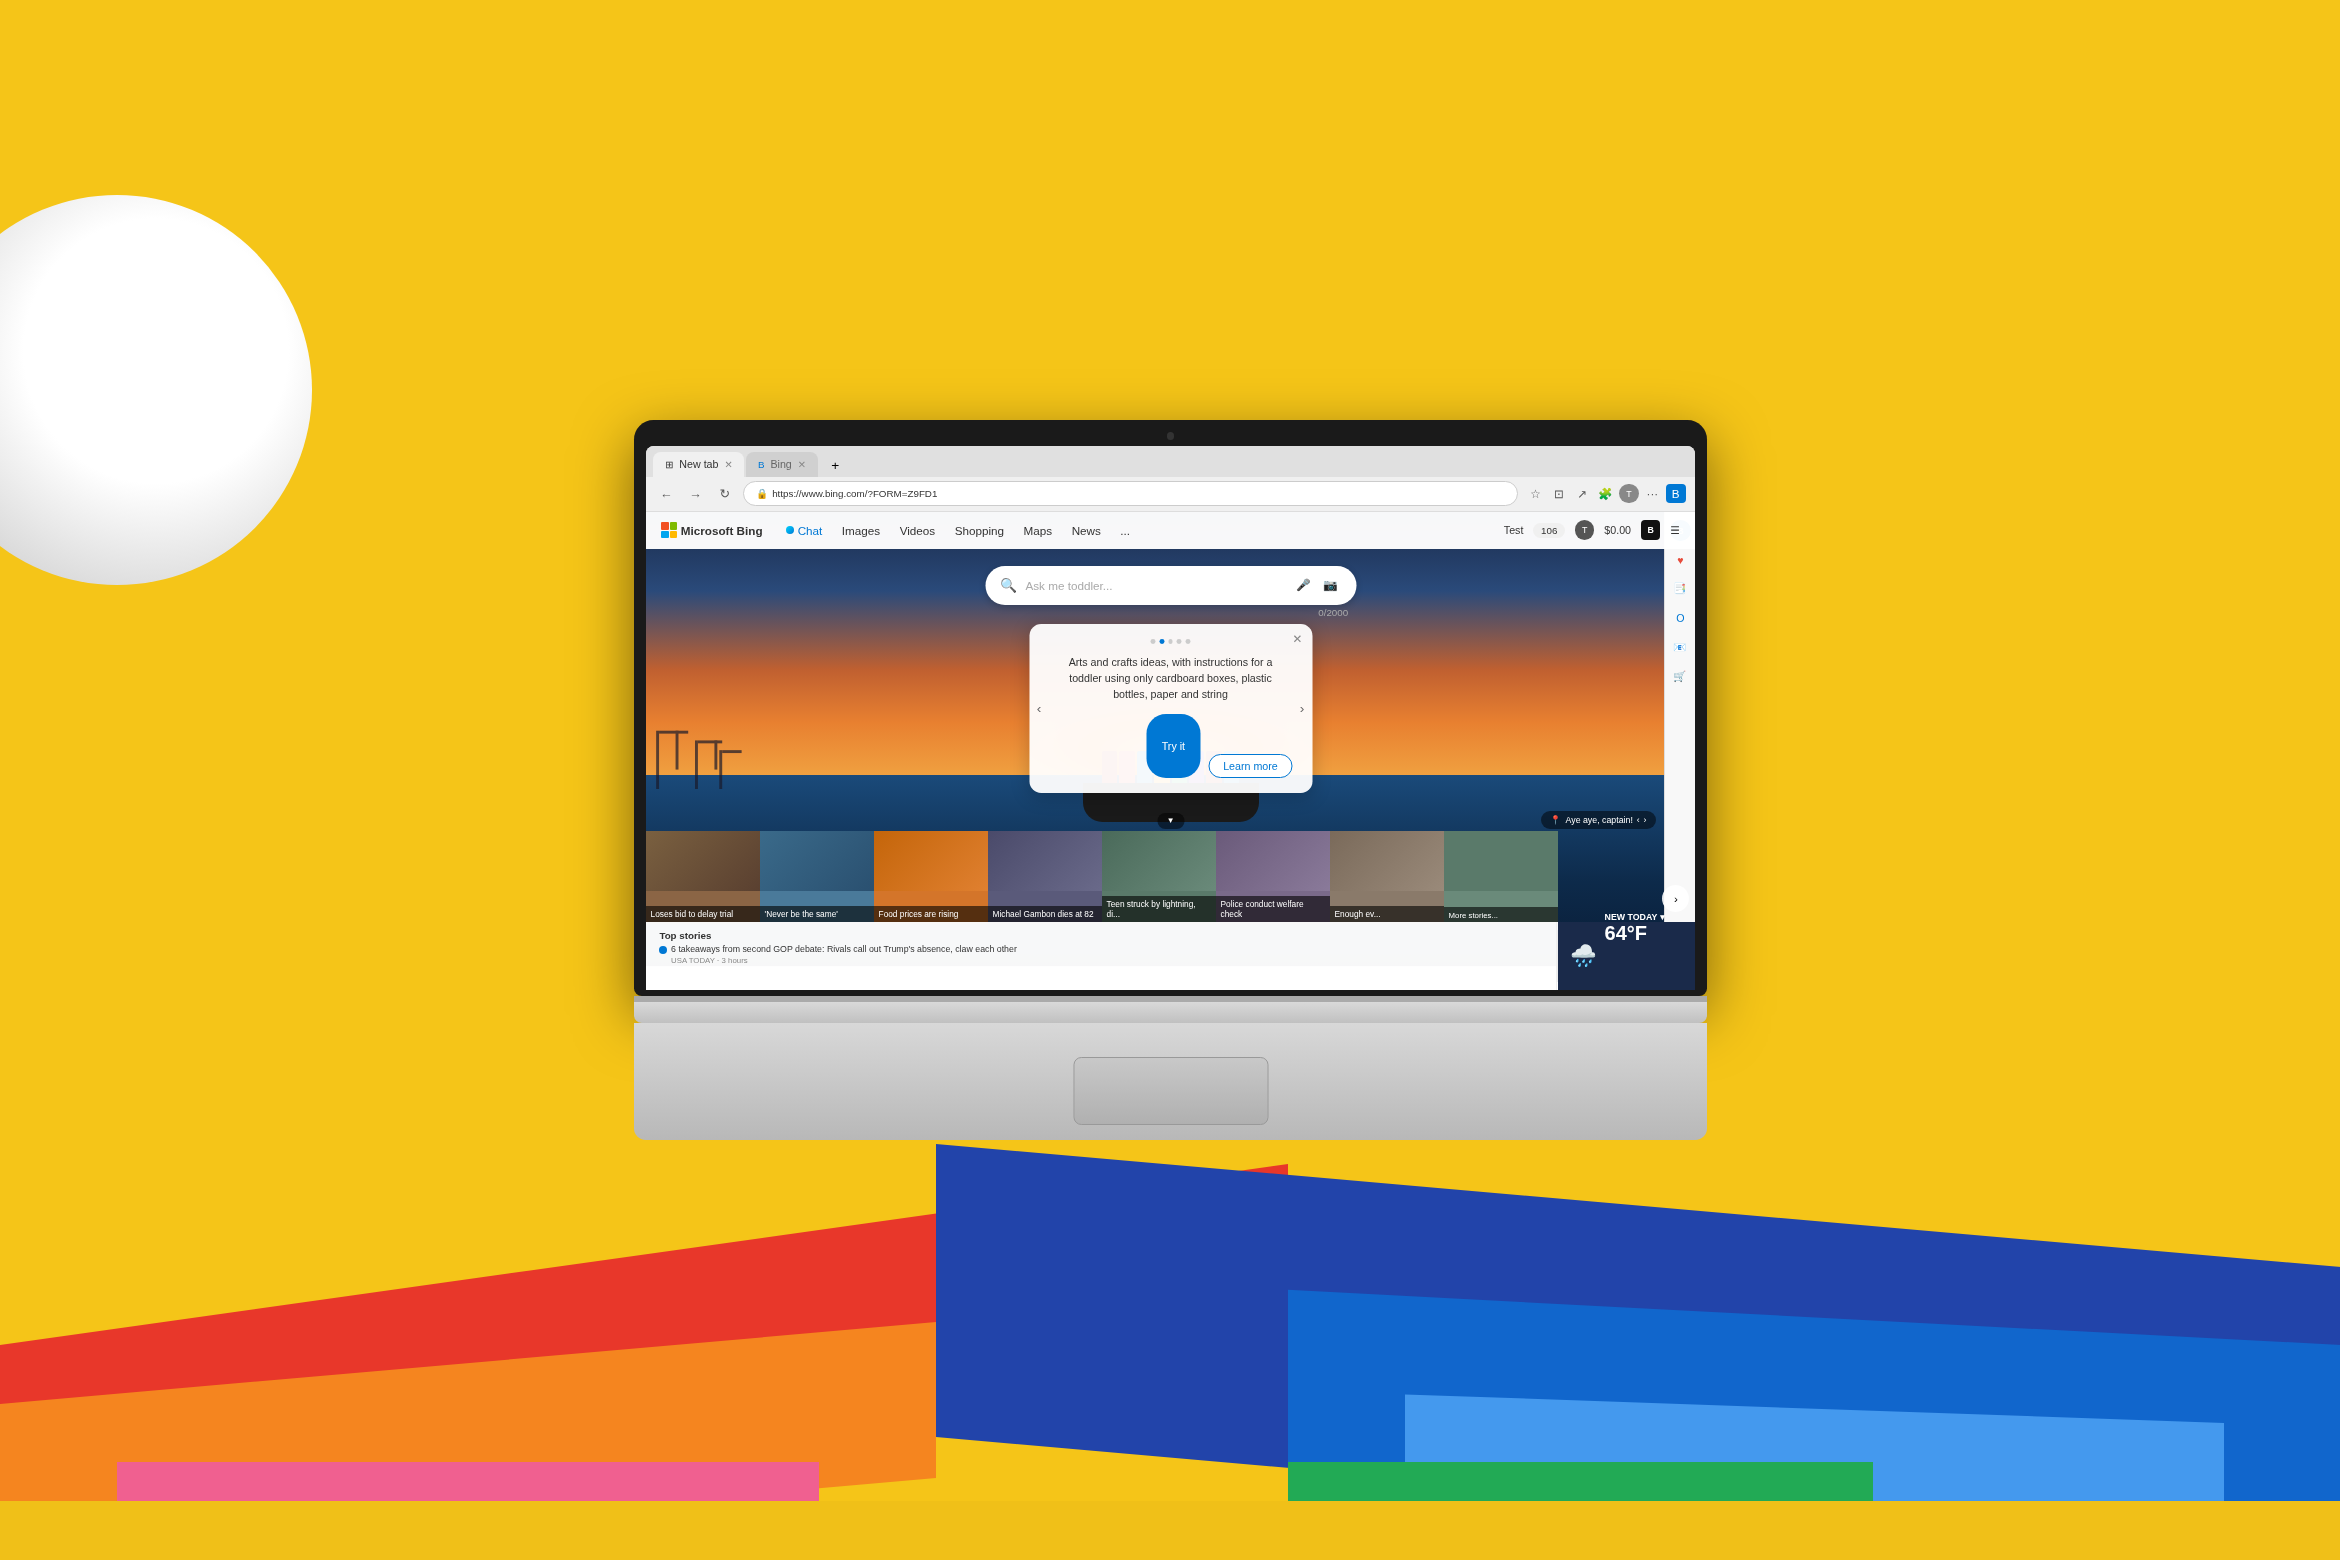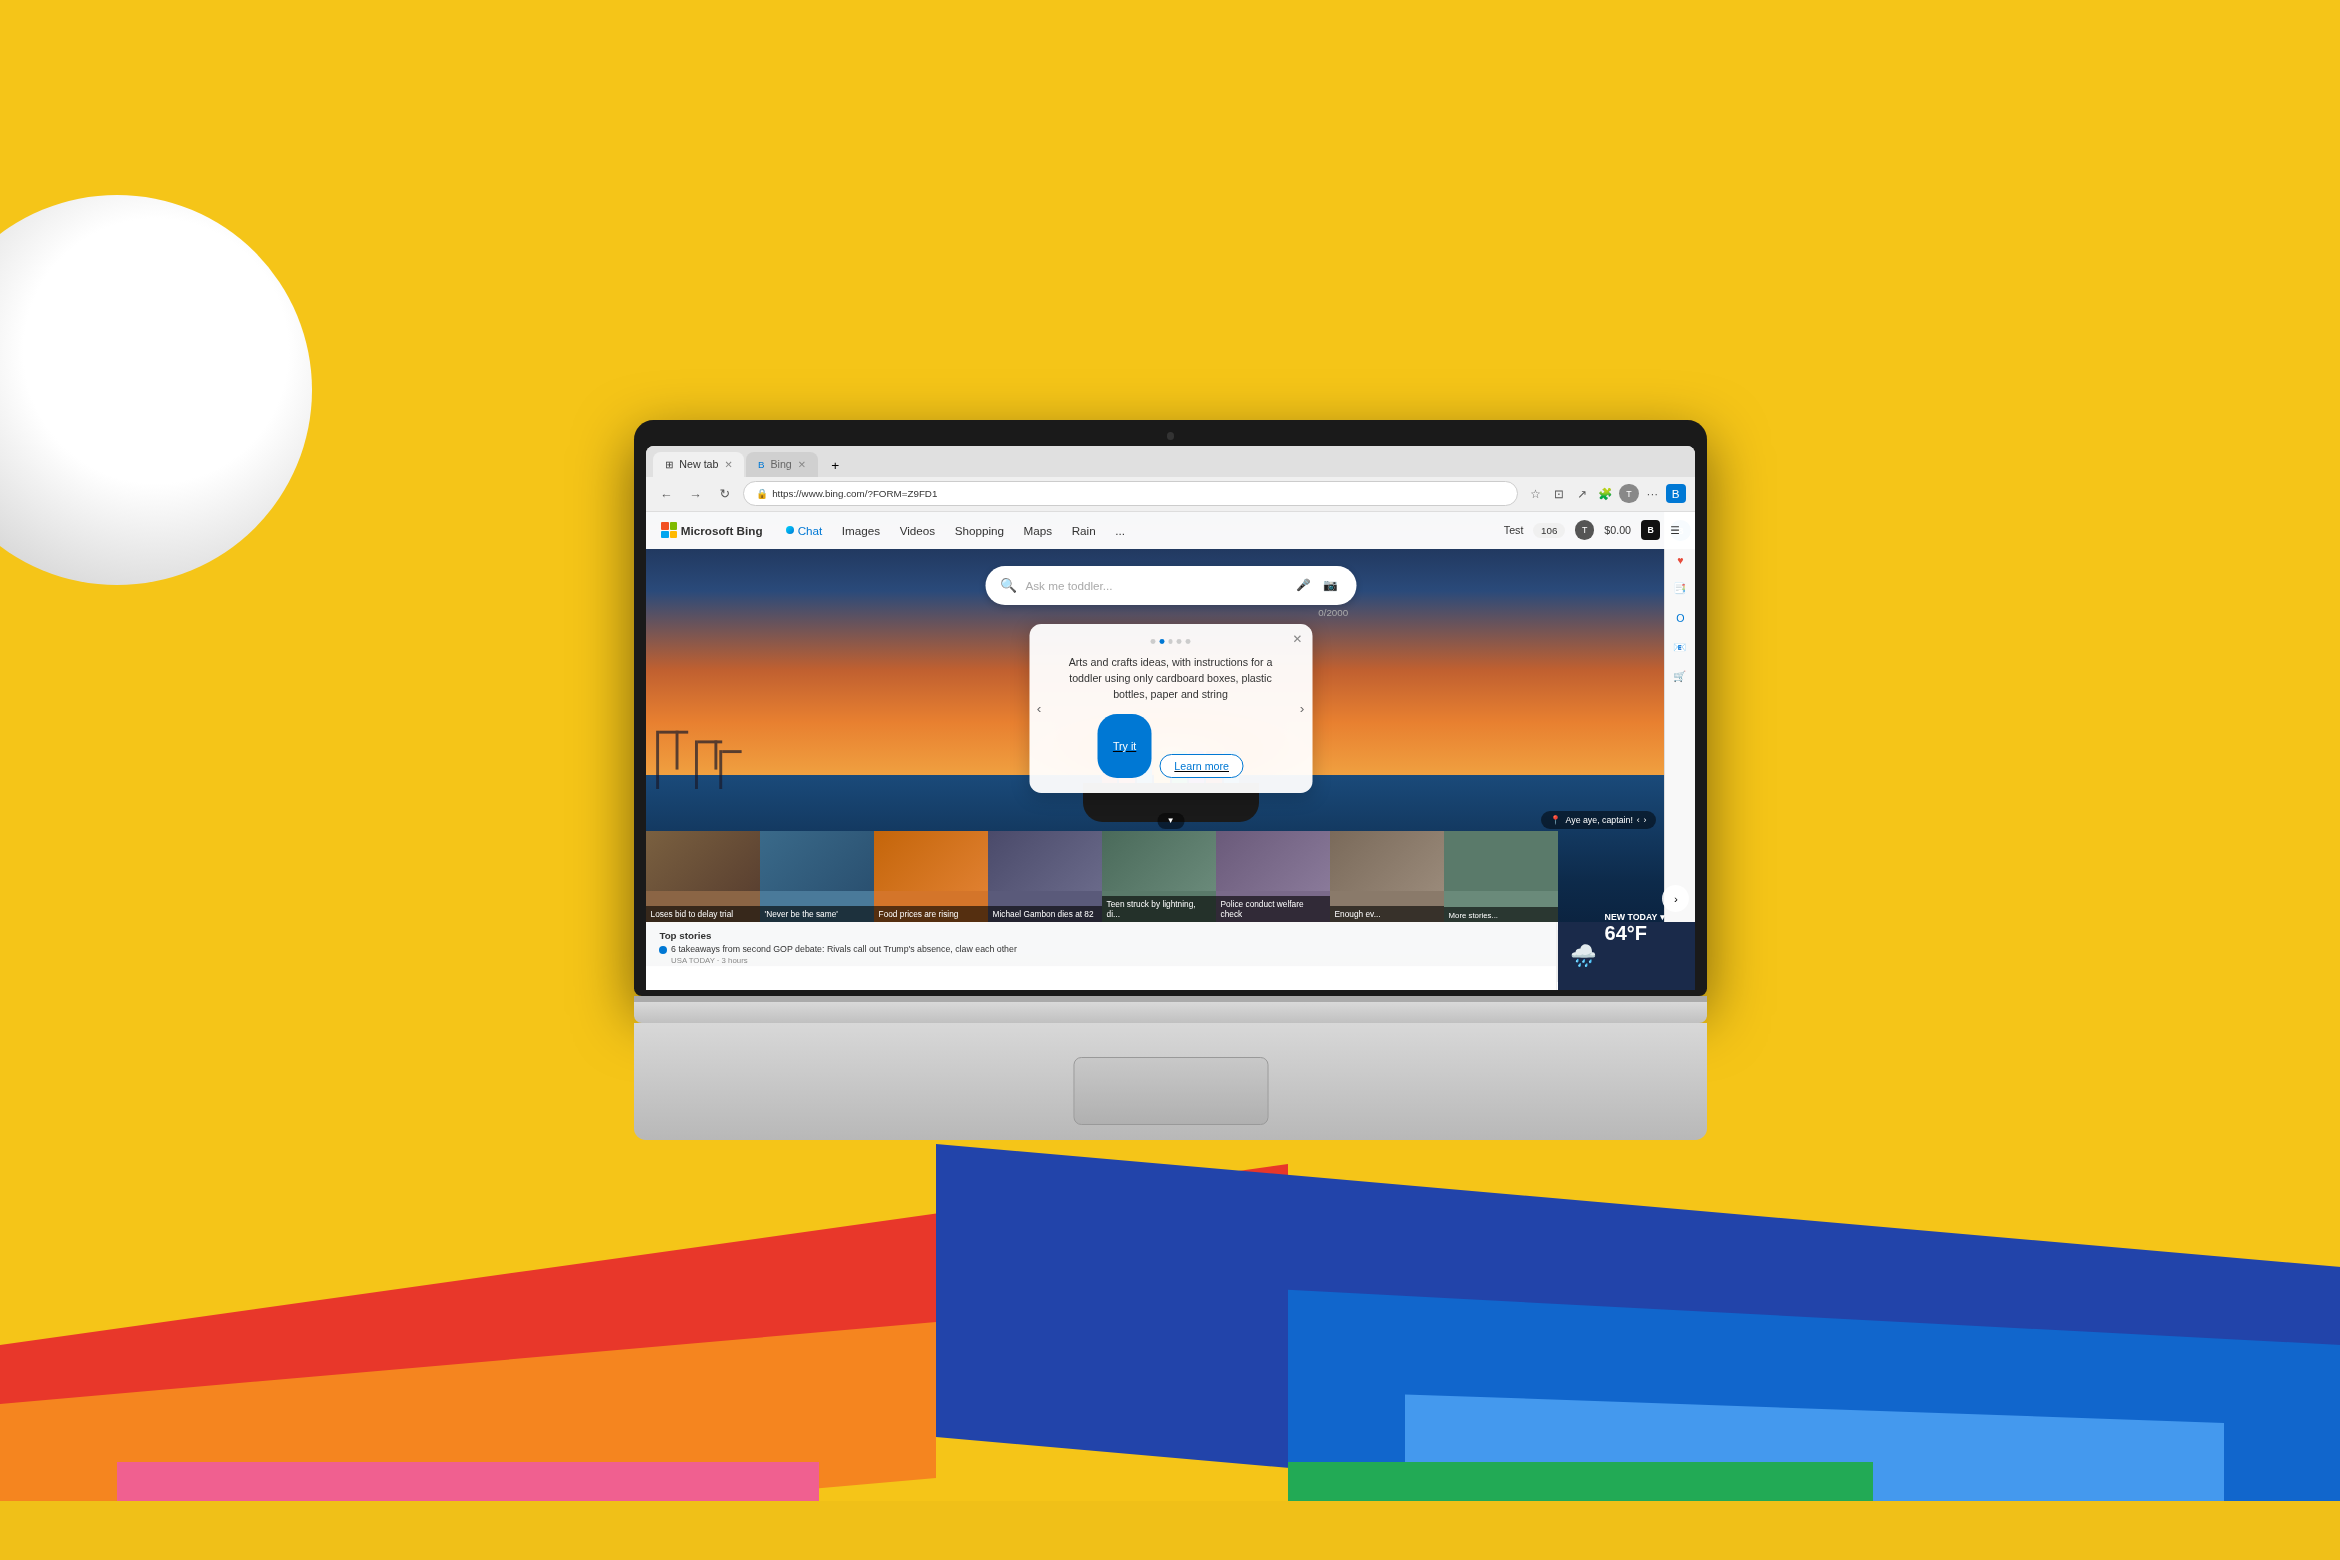--- a/index.html
+++ b/index.html
@@ -383,22 +383,21 @@
       font-size: 10.7px;
       color: #333;
       line-height: 1.5;
       margin-bottom: 11.7px;
       padding: 0 15.6px;
     }
 
     .popup-buttons {
       display: flex;
       gap: 7.8px;
-      justify-content: center;
-      text-decoration: underline;
+      justify-content: flex-end;
     }
 
     .btn-try {
       background: #0078d4;
       color: white;
       border: none;
       border-radius: 19.5px;
       padding: 4.9px 15.6px;
       font-size: 10.7px;
       cursor: pointer;
@@ -831,21 +830,21 @@
               <div class="bing-nav-item">
                 <span>Videos</span>
               </div>
               <div class="bing-nav-item">
                 <span>Shopping</span>
               </div>
               <div class="bing-nav-item">
                 <span>Maps</span>
               </div>
               <div class="bing-nav-item">
-                <span>Rain</span>
+                <span>News</span>
               </div>
               <div class="bing-nav-item">
                 <span>...</span>
               </div>
             </div>
 
             <div class="bing-header-right">
               <span>Test</span>
               <div class="rewards-badge">
                 <span>106</span>

